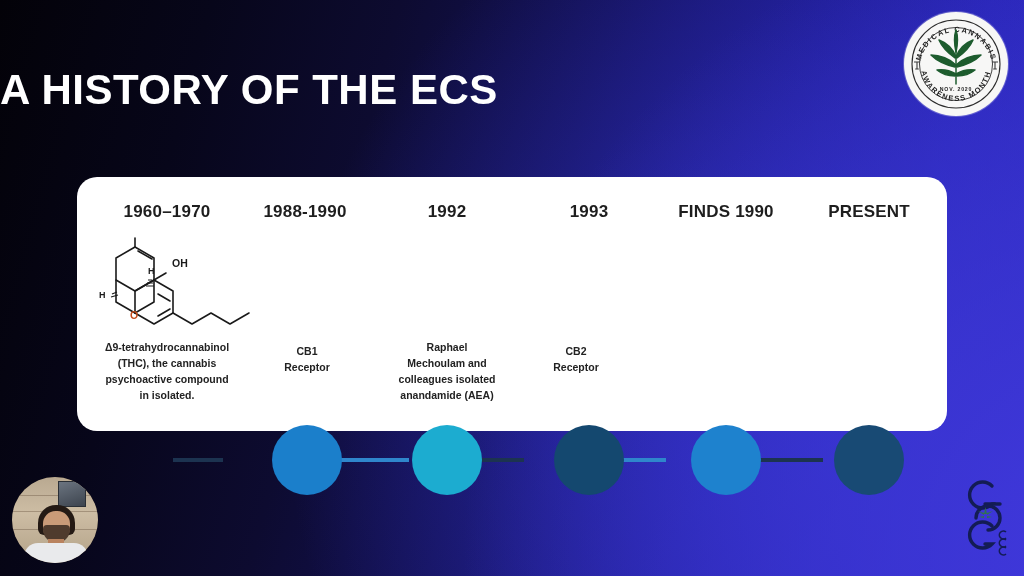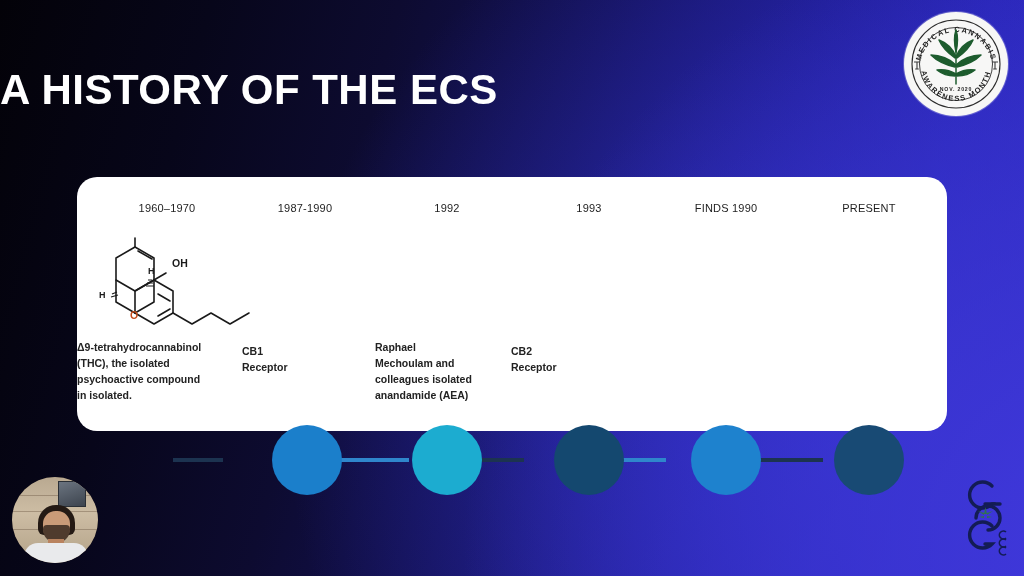--- a/index.html
+++ b/index.html
@@ -34,25 +34,25 @@
   
   #card{
     position:absolute;left:77px;top:177px;width:870px;height:254px;
     background:#ffffff;border-radius:20px;
   }
 
   
   .rail{position:absolute;height:4px;top:281px;}
   .year{
     position:absolute;top:205px;text-align:center;
-    color:#1e1e1e;font-size:11px;font-weight:normal;letter-spacing:0.2px;
+    color:#1e1e1e;font-size:17px;font-weight:bold;letter-spacing:0.2px;
   }
   .circle{position:absolute;border-radius:50%;}
   .cap{
-    position:absolute;text-align:left;color:#222222;
+    position:absolute;text-align:center;color:#222222;
     font-size:10.5px;font-weight:bold;line-height:1.52;
   }
 
   
   #molecule{position:absolute;left:86px;top:236px;width:176px;height:92px;}
 
   
   #footer{
     position:absolute;left:0;right:0;top:538px;text-align:center;
     color:#cfd2f2;font-size:8.3px;line-height:1.55;letter-spacing:0.45px;
@@ -154,26 +154,26 @@
         <path d="M26,58 L31,56 M25,61 L32,59"></path>
       </g>
       <text x="86" y="31" font-family="'Liberation Sans', sans-serif" font-size="10.5" font-weight="bold" fill="#1a1a1a">OH</text>
       <text x="62" y="38" font-family="'Liberation Sans', sans-serif" font-size="9" font-weight="bold" fill="#1a1a1a">H</text>
       <text x="13" y="62" font-family="'Liberation Sans', sans-serif" font-size="9" font-weight="bold" fill="#1a1a1a">H</text>
       <text x="44" y="83" font-family="'Liberation Sans', sans-serif" font-size="10.5" font-weight="bold" fill="#c24a19">O</text>
     </svg>
 
     <div class="cap" style="left:0px;top:163px;width:180px;">
       <div>Δ9-tetrahydrocannabinol</div>
-      <div>(THC), the isolated</div>
+      <div>(THC), the cannabis</div>
       <div>psychoactive compound</div>
       <div>in isolated.</div>
     </div>
 
-    <div class="year" style="left:163px;top:25px;width:130px;">1987-1990</div>
+    <div class="year" style="left:163px;top:25px;width:130px;">1988-1990</div>
     <div class="circle" style="left:196px;top:249px;width:0;height:0;"></div>
     <div class="circle" style="left:195px;top:248px;width:70px;height:70px;top:248px;background:#1b7fcb;"></div>
     <div class="cap" style="left:165px;top:167px;width:130px;">
       <div>CB1</div>
       <div>Receptor</div>
     </div>
 
     <div class="year" style="left:305px;top:25px;width:130px;">1992</div>
     <div class="circle" style="left:335px;top:248px;width:70px;height:70px;background:#1cacd0;"></div>
     <div class="cap" style="left:298px;top:163px;width:144px;">

